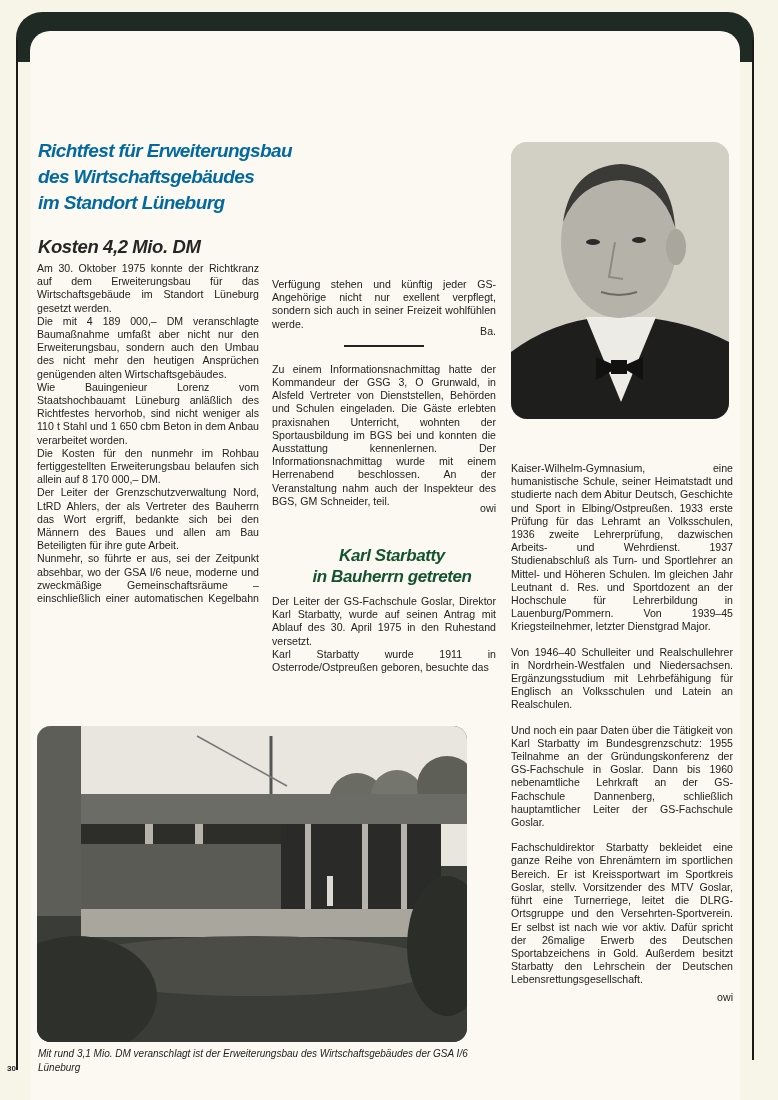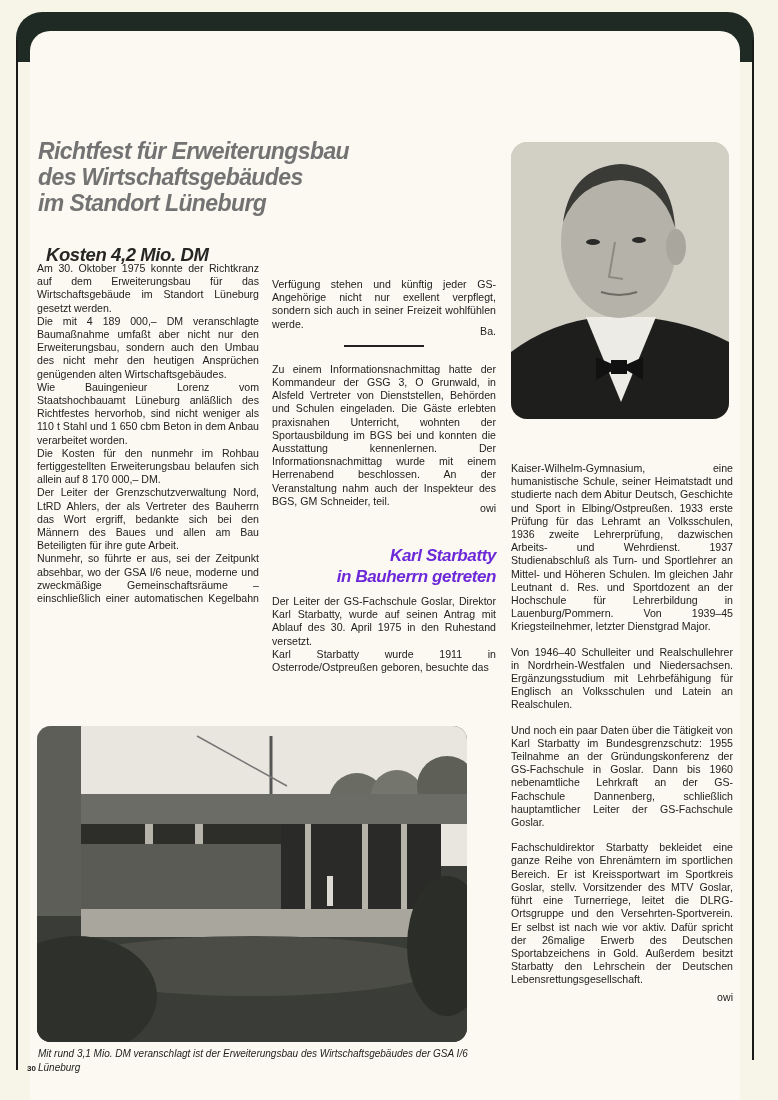--- a/index.html
+++ b/index.html
@@ -16,75 +16,75 @@
   .frame-inner {
     position:absolute; left:30px; top:31px; width:710px; height:1080px;
     background:#fbf9f1; border-radius:20px 20px 0 0;
   }
   .frame-left { position:absolute; left:16px; top:40px; width:2px; height:1030px; background:#1a1a1a; }
   .frame-right { position:absolute; left:752px; top:40px; width:2px; height:1020px; background:#1a1a1a; }
 
   .headline {
     position:absolute; left:38px; top:138px; width:420px;
     font-family:"Liberation Sans", sans-serif; font-weight:bold; font-style:italic;
-    font-size:23px; line-height:26px; letter-spacing:-0.6px; color:#737373;
+    font-size:19px; line-height:26px; letter-spacing:-0.6px; color:#0369a1;
   }
   .subhead {
     position:absolute; left:38px; top:236px;
     font-weight:bold; font-style:italic; font-size:18.5px; letter-spacing:-0.4px; color:#262624;
   }
   .col {
     position:absolute; font-size:10.6px; line-height:13.2px; text-align:justify;
     color:#222;
   }
   .col p { margin:0; }
   .col p.gap { margin-top:12px; }
   .sig { display:block; text-align:right; }
   .inline-sig { float:right;margin-top:7px; }
   .col1 { left:37px; top:262px; width:222px; }
   .col2 { left:272px; top:278px; width:224px; }
   .separator { width:80px; height:2px; background:#222; margin:14px auto 16px auto; }
   .subhead2 {
     font-weight:bold; font-style:italic; font-size:17px; line-height:21px;
-    letter-spacing:-0.4px; color:#6d28d9; margin:0 0 8px 16px; text-align:right;
+    letter-spacing:-0.4px; color:#14532d; margin:0 0 8px 16px; text-align:center;
   }
   .col2b { left:272px; top:545px; width:224px; }
   .col3 { left:511px; top:462px; width:222px; }
 
   .portrait {
     position:absolute; left:511px; top:142px; width:218px; height:277px;
     border-radius:16px; overflow:hidden;
     background:linear-gradient(180deg,#d6d3c9 0%,#cfccc2 60%,#bdbab0 100%);
   }
   .building-photo {
     position:absolute; left:37px; top:726px; width:430px; height:316px;
     border-radius:14px; overflow:hidden; background:#3c3f39;
   }
   .caption {
     position:absolute; left:38px; top:1047px; width:470px;
     font-style:italic; font-size:10px; line-height:14px; color:#222;
   }
   .page-num {
-    position:absolute; left:27px; top:1064px; font-size:8px; font-weight:bold; color:#222;
+    position:absolute; left:7px; top:1064px; font-size:8px; font-weight:bold; color:#222;
   }
 </style>
 </head>
 <body>
 
 <div class="frame-top"></div>
 <div class="frame-inner"></div>
 <div class="frame-left"></div>
 <div class="frame-right"></div>
 
 <h1 class="headline" style="margin:0;">
   <span>Richtfest für Erweiterungsbau</span><br>
   <span>des Wirtschaftsgebäudes</span><br>
   <span>im Standort Lüneburg</span>
 </h1>
-<h2 class="subhead" style="margin:8px;">Kosten 4,2 Mio. DM</h2>
+<h2 class="subhead" style="margin:0;">Kosten 4,2 Mio. DM</h2>
 
 <div class="col col1">
   <p>Am 30. Oktober 1975 konnte der Richtkranz auf dem Erweiterungsbau für das Wirtschaftsgebäude im Standort Lüneburg gesetzt werden.</p>
   <p>Die mit 4 189 000,– DM veranschlagte Baumaßnahme umfaßt aber nicht nur den Erweiterungsbau, sondern auch den Umbau des nicht mehr den heutigen Ansprüchen genügenden alten Wirtschaftsgebäudes.</p>
   <p>Wie Bauingenieur Lorenz vom Staatshochbauamt Lüneburg anläßlich des Richtfestes hervorhob, sind nicht weniger als 110 t Stahl und 1 650 cbm Beton in dem Anbau verarbeitet worden.</p>
   <p>Die Kosten für den nunmehr im Rohbau fertiggestellten Erweiterungsbau belaufen sich allein auf 8 170 000,– DM.</p>
   <p>Der Leiter der Grenzschutzverwaltung Nord, LtRD Ahlers, der als Vertreter des Bauherrn das Wort ergriff, bedankte sich bei den Männern des Baues und allen am Bau Beteiligten für ihre gute Arbeit.</p>
   <p style="height:52px;overflow:hidden;"><span>Nunmehr, so führte er aus, sei der Zeitpunkt absehbar, wo der GSA I/6 neue, moderne und zweckmäßige Gemeinschaftsräume – einschließlich einer automatischen Kegelbahn im Keller – zur Verfügung stehen und künftig jeder GS-Angehörige nicht nur exellent verpflegt, sondern sich auch in seiner Freizeit wohlfühlen werde.</span></p>
 </div>
 

